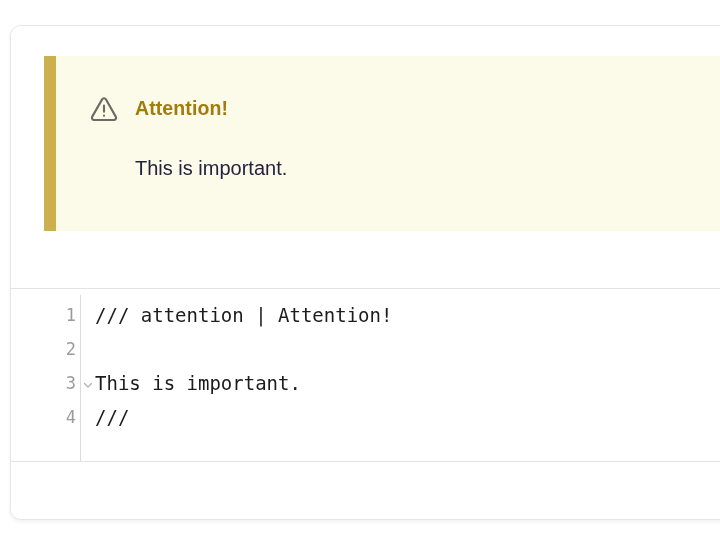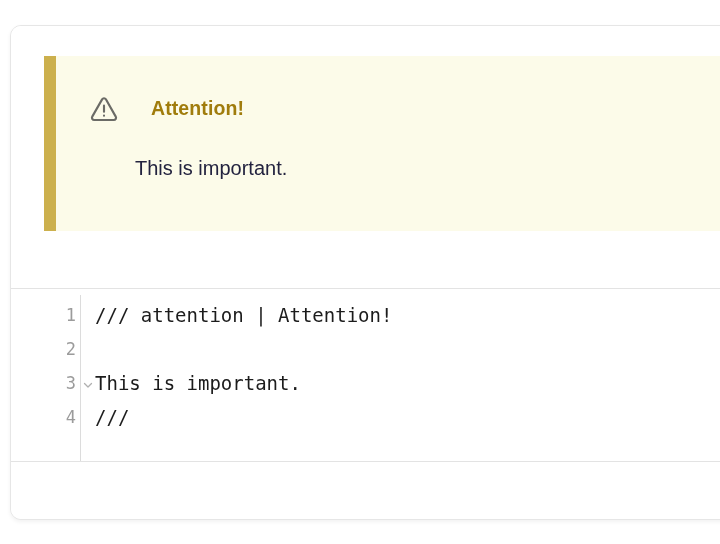--- a/index.html
+++ b/index.html
@@ -67,21 +67,21 @@
     position: relative;
     padding: 0;
   }
 
   .admonition-title-row {
     position: absolute;
     left: 33px;
     top: 38px;
     display: flex;
     align-items: center;
-    gap: 32px;
+    gap: 16px;
   }
 
   .warn-icon {
     width: 30px;
     height: 30px;
     display: block;
     flex: 0 0 30px;
   }
 
   .admonition-title {

